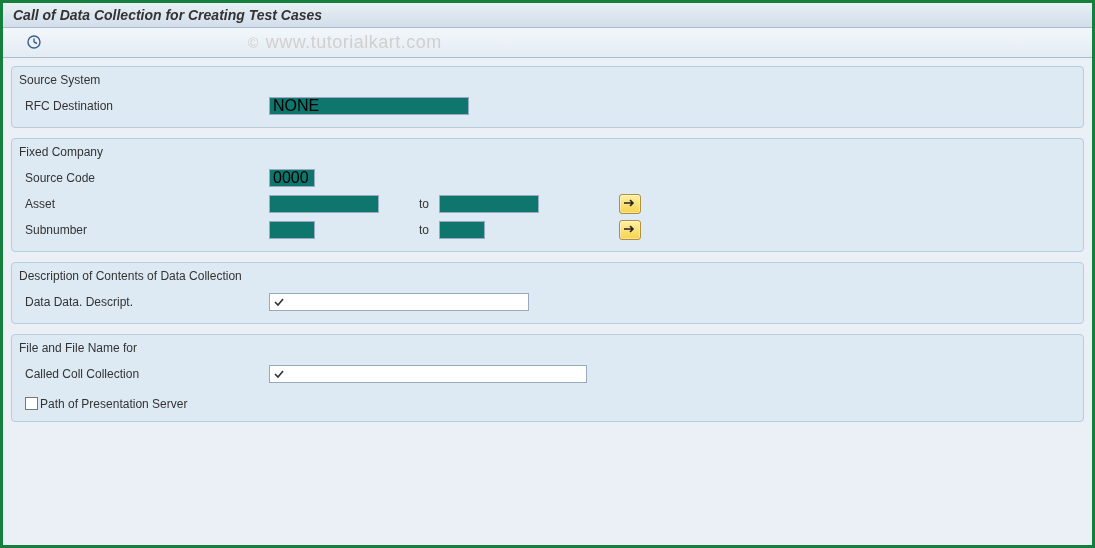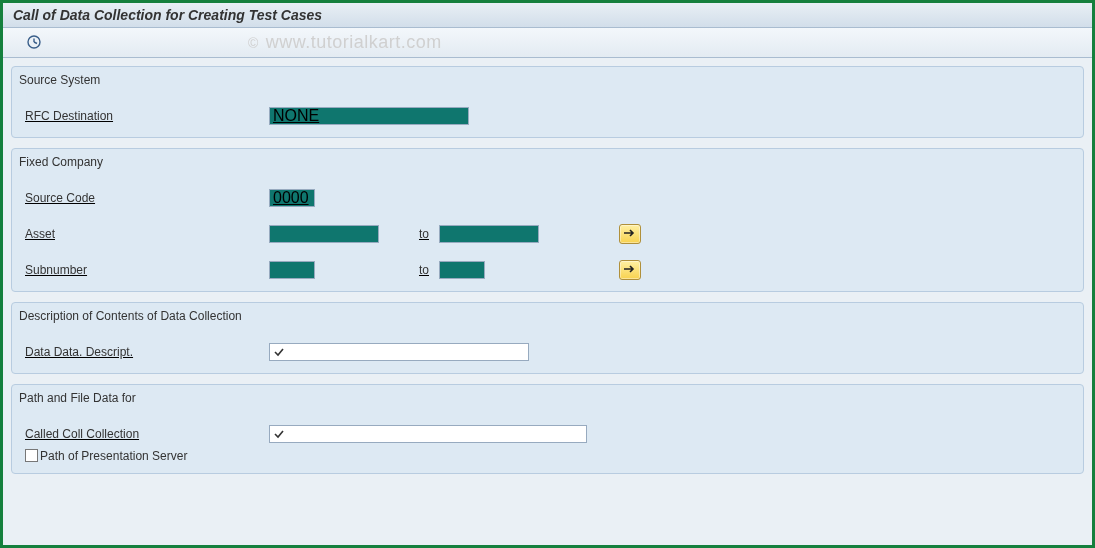--- a/index.html
+++ b/index.html
@@ -65,23 +65,22 @@
     }
     .groupbox-legend {
       font-size: 12px;
       color: #333;
       padding-bottom: 4px;
       margin-bottom: 2px;
     }
     .form-row {
       display: flex;
       align-items: center;
-      margin-top: 14px;
+      margin-top: 4px;
       height: 22px;
-      text-decoration: underline;
     }
     .row-label {
       width: 250px;
       padding-left: 6px;
       color: #333;
     }
     .text-input {
       height: 18px;
       border: 1px solid #97aabf;
       background: #0f766e;
@@ -125,21 +124,21 @@
       outline: none;
       height: 16px;
       font-size: 12px;
       font-family: inherit;
       padding: 0 2px;
     }
     .check-icon svg { width: 14px; height: 14px; display: block; margin-left: 2px; }
     .checkbox-row {
       display: flex;
       align-items: flex-start;
-      margin-top: 4px;
+      margin-top: 12px;
       padding-left: 6px;
     }
     .sap-checkbox {
       width: 13px;
       height: 13px;
       border: 1px solid #777;
       background: #fff;
       margin-right: 2px;
       cursor: pointer;
     }
@@ -229,21 +228,21 @@
             <svg viewBox="0 0 14 14">
                 <path d="M3 7 L6 10 L11 4" fill="none" stroke="#333" stroke-width="1.6"></path>
               </svg>
           </span>
           <input type="text" class="inner-input" style="width: 242px;" value="">
         </div>
       </div>
     </div>
 
     <div class="groupbox">
-      <div class="groupbox-legend">Path and File Data for</div>
+      <div class="groupbox-legend">File and File Name for</div>
       <div class="form-row">
         <span class="row-label">Called Coll Collection</span>
         <div class="check-input-wrap">
           <span class="check-icon">
             <svg viewBox="0 0 14 14">
                 <path d="M3 7 L6 10 L11 4" fill="none" stroke="#333" stroke-width="1.6"></path>
               </svg>
           </span>
           <input type="text" class="inner-input" style="width: 300px;" value="">
         </div>

